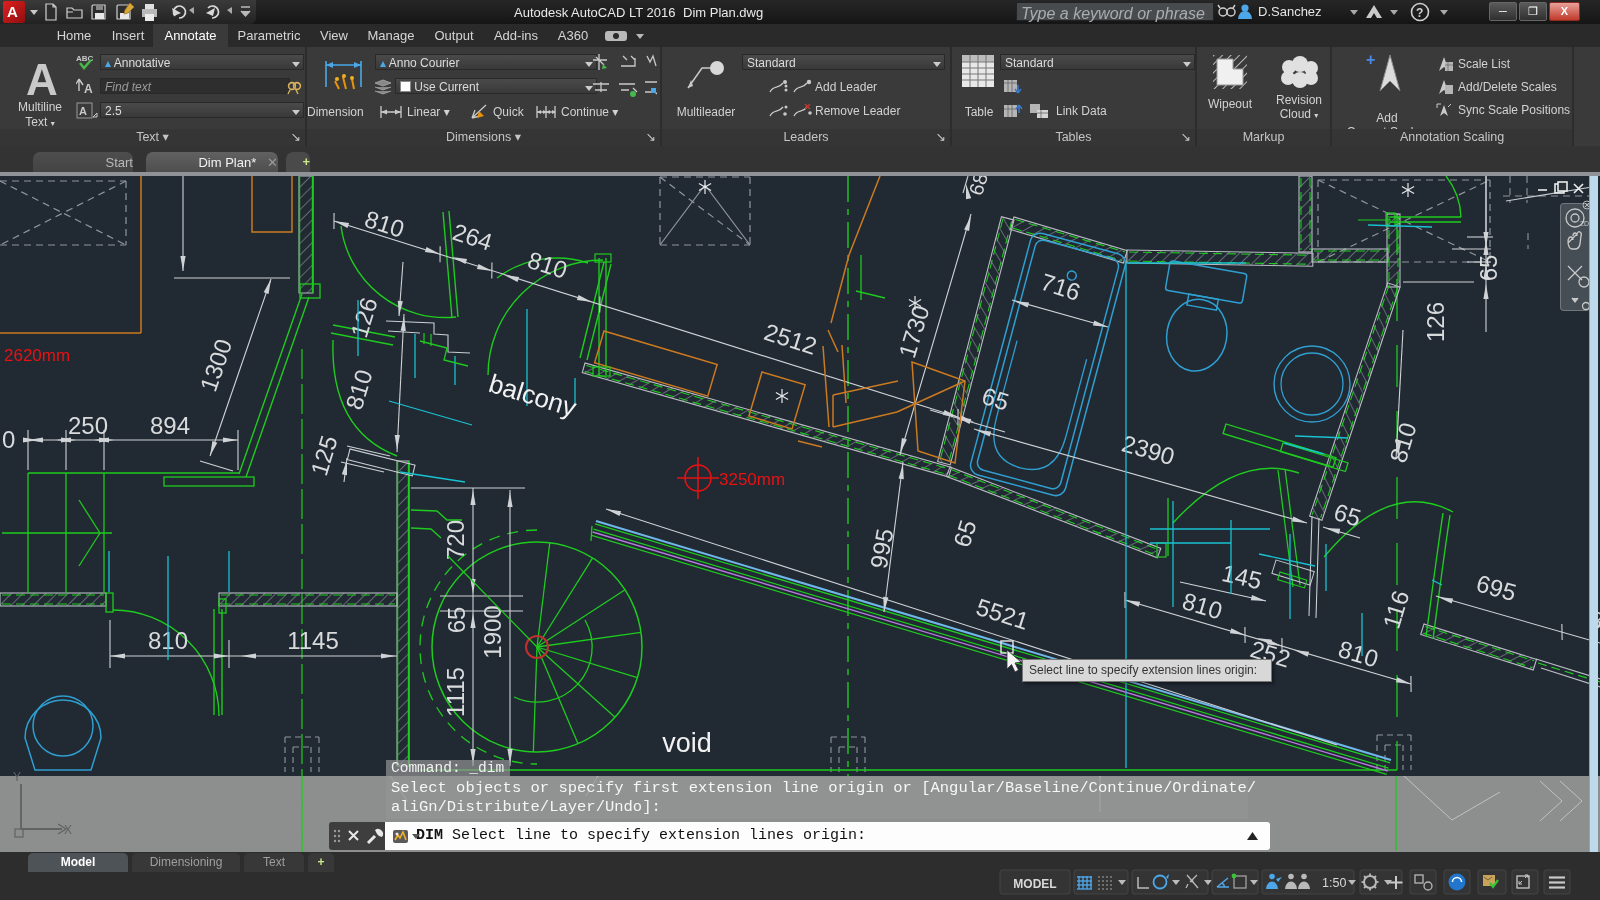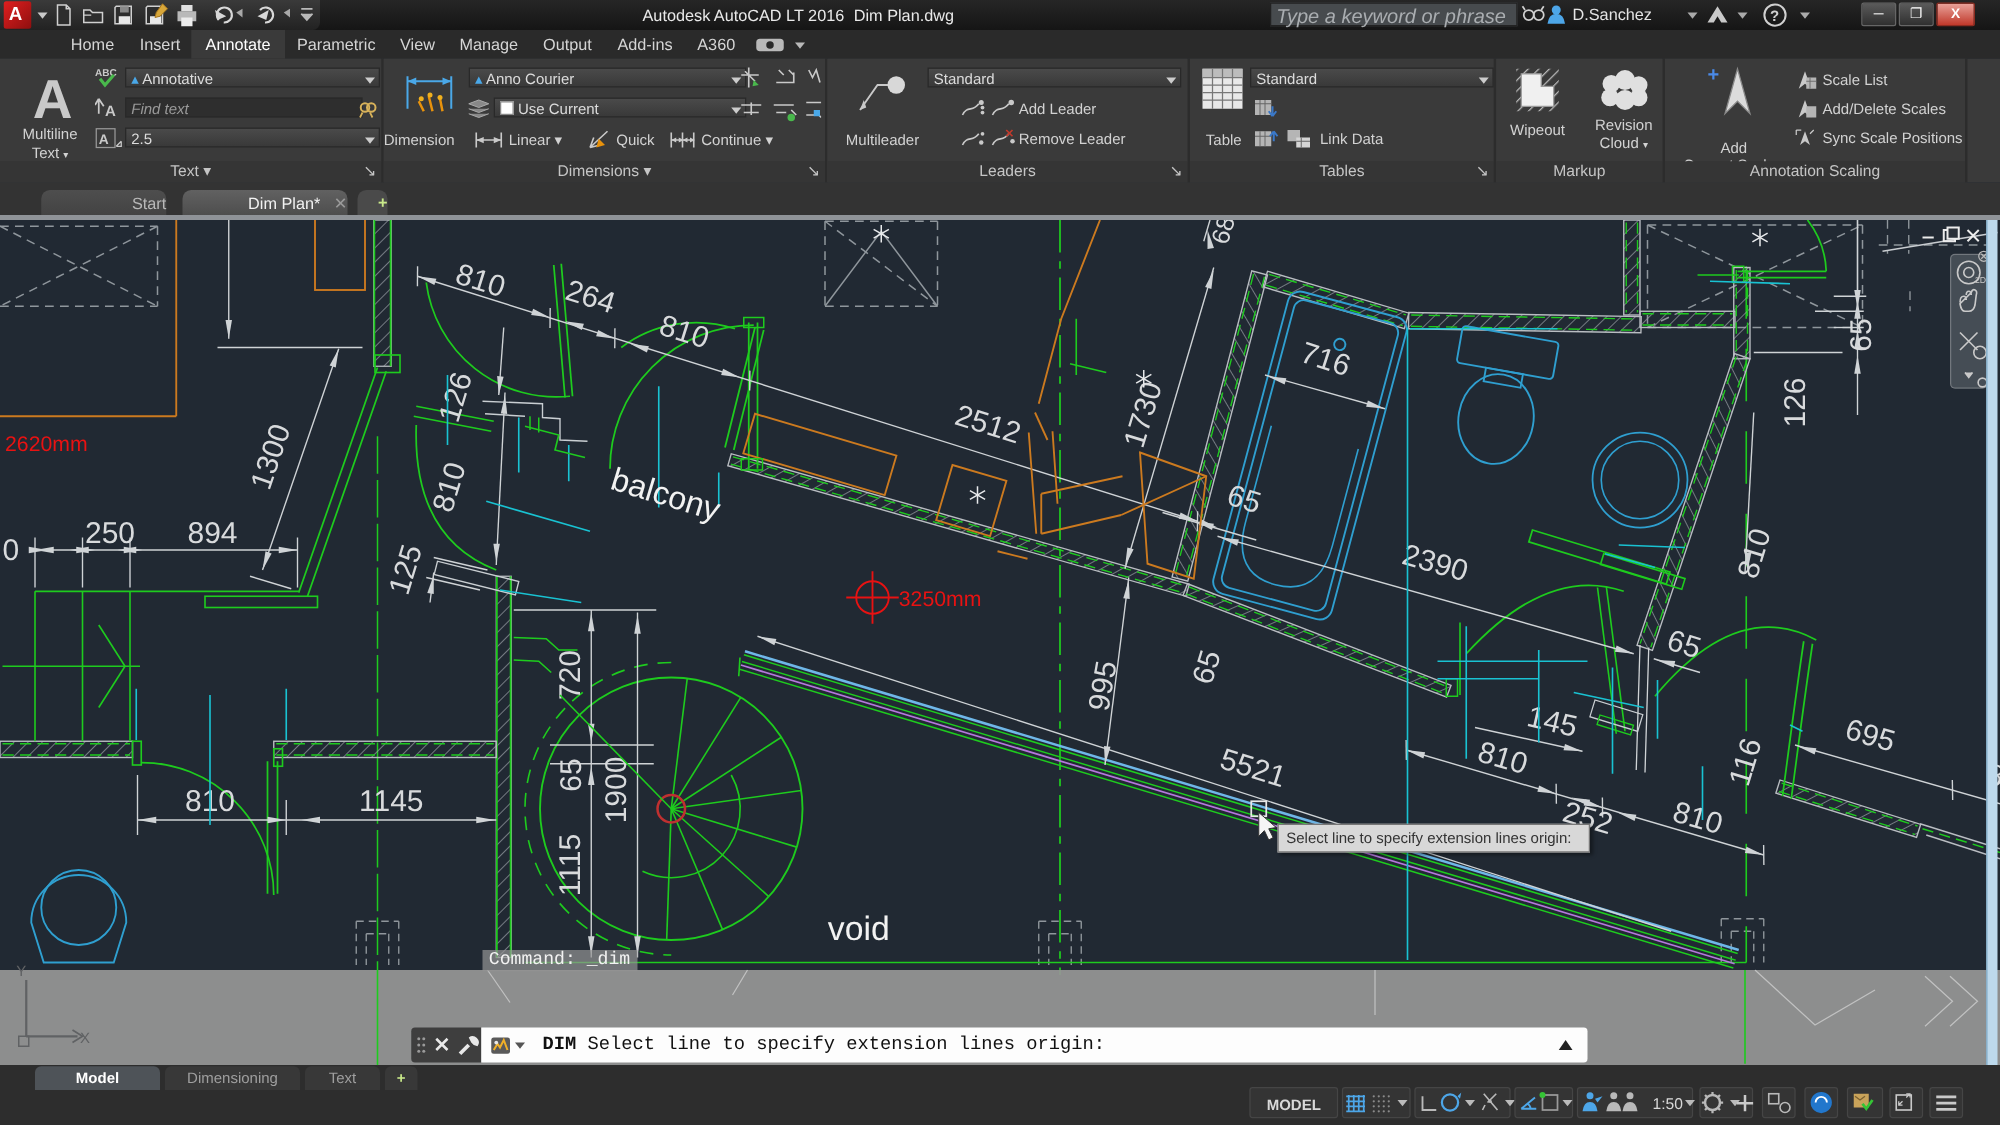--- a/index.html
+++ b/index.html
@@ -770,22 +770,24 @@
 <g stroke="#606264" stroke-width="1.8" fill="none">
 <line x1="21" y1="784" x2="21" y2="829"></line>
 <line x1="21" y1="829" x2="62" y2="829"></line>
 <rect x="15" y="829" width="8" height="8" stroke-width="1.2"></rect>
 </g>
 <text x="13" y="781" fill="#606264" font-size="12" font-family="Liberation Sans">Y</text>
 <text x="64" y="834" fill="#606264" font-size="12" font-family="Liberation Sans">X</text>
 <path d="M58,824 l8,5 -8,5" fill="none" stroke="#606264" stroke-width="1.4"></path>
 </svg>
 <div id="cmddim">Command: _dim</div>
+<div id="cmdhist">Select objects or specify first extension line origin or [Angular/Baseline/Continue/Ordinate/
+aliGn/Distribute/Layer/Undo]:</div>
 <div id="cmdgrip"></div>
-<div id="cmdinput"><span style="color:#888">&nbsp;</span><b style="margin-left:40px">DIM</b> Select line to specify extension lines origin:</div>
+<div id="cmdinput"><span style="color:#888">&nbsp;</span><b style="margin-left:22px">DIM</b> Select line to specify extension lines origin:</div>
 <svg class="abs" style="left:329px;top:646px" width="80" height="28">
 <g fill="#9a9a9a">
 <circle cx="6" cy="9" r="1.2"></circle>
         <circle cx="10" cy="9" r="1.2"></circle>
         <circle cx="6" cy="14" r="1.2"></circle>
         <circle cx="10" cy="14" r="1.2"></circle>
         <circle cx="6" cy="19" r="1.2"></circle>
         <circle cx="10" cy="19" r="1.2"></circle>
 </g>
 <path d="M20,9 l9,9 m0,-9 l-9,9" stroke="#e8e8e8" stroke-width="2" fill="none"></path>

